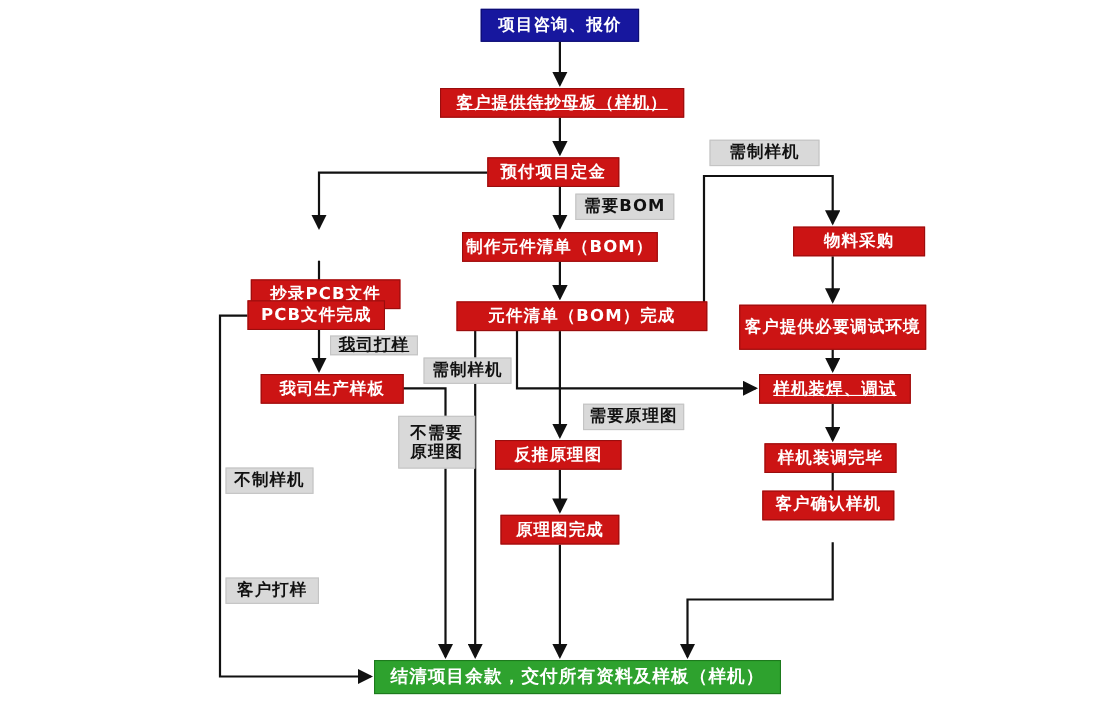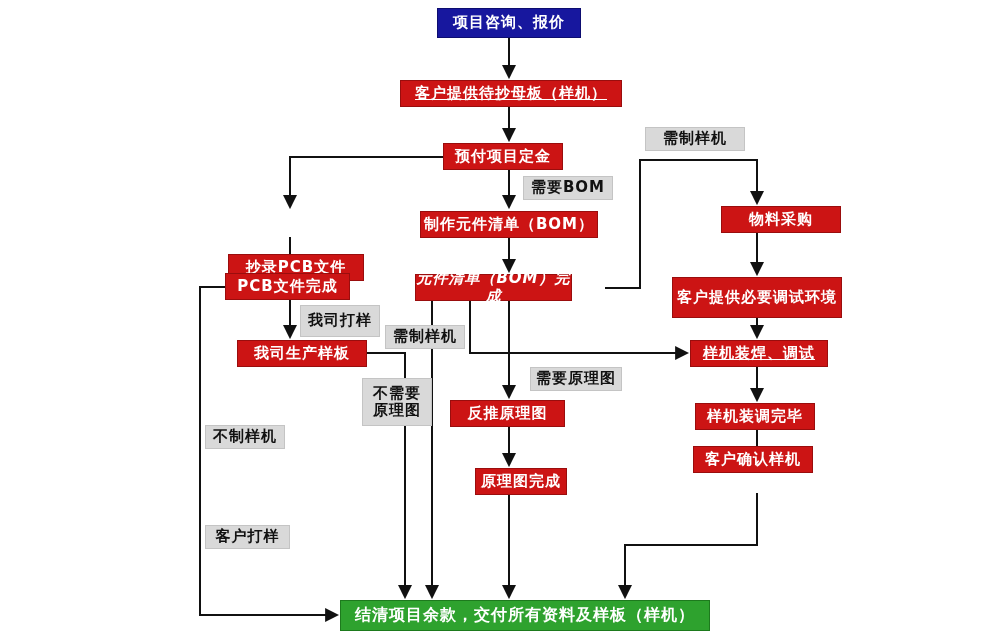--- a/index.html
+++ b/index.html
@@ -56,30 +56,30 @@
 
   <div class="node blue" style="left:437px;top:8px;width:144px;height:30px;">项目咨询、报价</div>
   <div class="node red" style="left:400px;top:80px;width:222px;height:27px;text-decoration:underline;">客户提供待抄母板（样机）</div>
   <div class="node red" style="left:443px;top:143px;width:120px;height:27px;">预付项目定金</div>
   <div class="node gray" style="left:645px;top:127px;width:100px;height:24px;">需制样机</div>
   <div class="node gray" style="left:523px;top:176px;width:90px;height:24px;">需要BOM</div>
   <div class="node red" style="left:228px;top:210px;width:136px;height:27px;margin-top:44px;">抄录PCB文件</div>
   <div class="node red" style="left:420px;top:211px;width:178px;height:27px;">制作元件清单（BOM）</div>
   <div class="node red" style="left:697px;top:206px;width:120px;height:27px;margin-left:24px;">物料采购</div>
   <div class="node red" style="left:225px;top:273px;width:125px;height:27px;">PCB文件完成</div>
-  <div class="node red" style="left:415px;top:274px;width:157px;height:27px;font-style:italic;">元件清单（BOM）完成</div>
+  <div class="node red" style="left:415px;top:274px;width:228px;height:27px;">元件清单（BOM）完成</div>
   <div class="node red" style="left:672px;top:277px;width:170px;height:41px;">客户提供必要调试环境</div>
-  <div class="node gray" style="left:300px;top:305px;width:80px;height:32px;">我司打样</div>
+  <div class="node gray" style="left:300px;top:305px;width:80px;height:18px;text-decoration:underline;">我司打样</div>
   <div class="node gray" style="left:385px;top:325px;width:80px;height:24px;">需制样机</div>
   <div class="node red" style="left:237px;top:340px;width:130px;height:27px;">我司生产样板</div>
   <div class="node red" style="left:690px;top:340px;width:138px;height:27px;text-decoration:underline;">样机装焊、调试</div>
   <div class="node gray" style="left:362px;top:378px;width:70px;height:48px;">不需要
 原理图</div>
   <div class="node gray" style="left:530px;top:367px;width:92px;height:24px;">需要原理图</div>
   <div class="node red" style="left:450px;top:400px;width:115px;height:27px;">反推原理图</div>
   <div class="node red" style="left:695px;top:403px;width:120px;height:27px;">样机装调完毕</div>
   <div class="node gray" style="left:205px;top:425px;width:80px;height:24px;">不制样机</div>
-  <div class="node red" style="left:455px;top:468px;width:92px;height:27px;margin-left:20px;">原理图完成</div>
+  <div class="node red" style="left:455px;top:468px;width:108px;height:27px;">原理图完成</div>
   <div class="node red" style="left:693px;top:446px;width:120px;height:27px;font-family:Liberation Serif, serif;">客户确认样机</div>
   <div class="node gray" style="left:205px;top:525px;width:85px;height:24px;">客户打样</div>
   <div class="node green" style="left:340px;top:600px;width:370px;height:31px;">结清项目余款，交付所有资料及样板（样机）</div>
 
 </div>
 
 </body></html>

